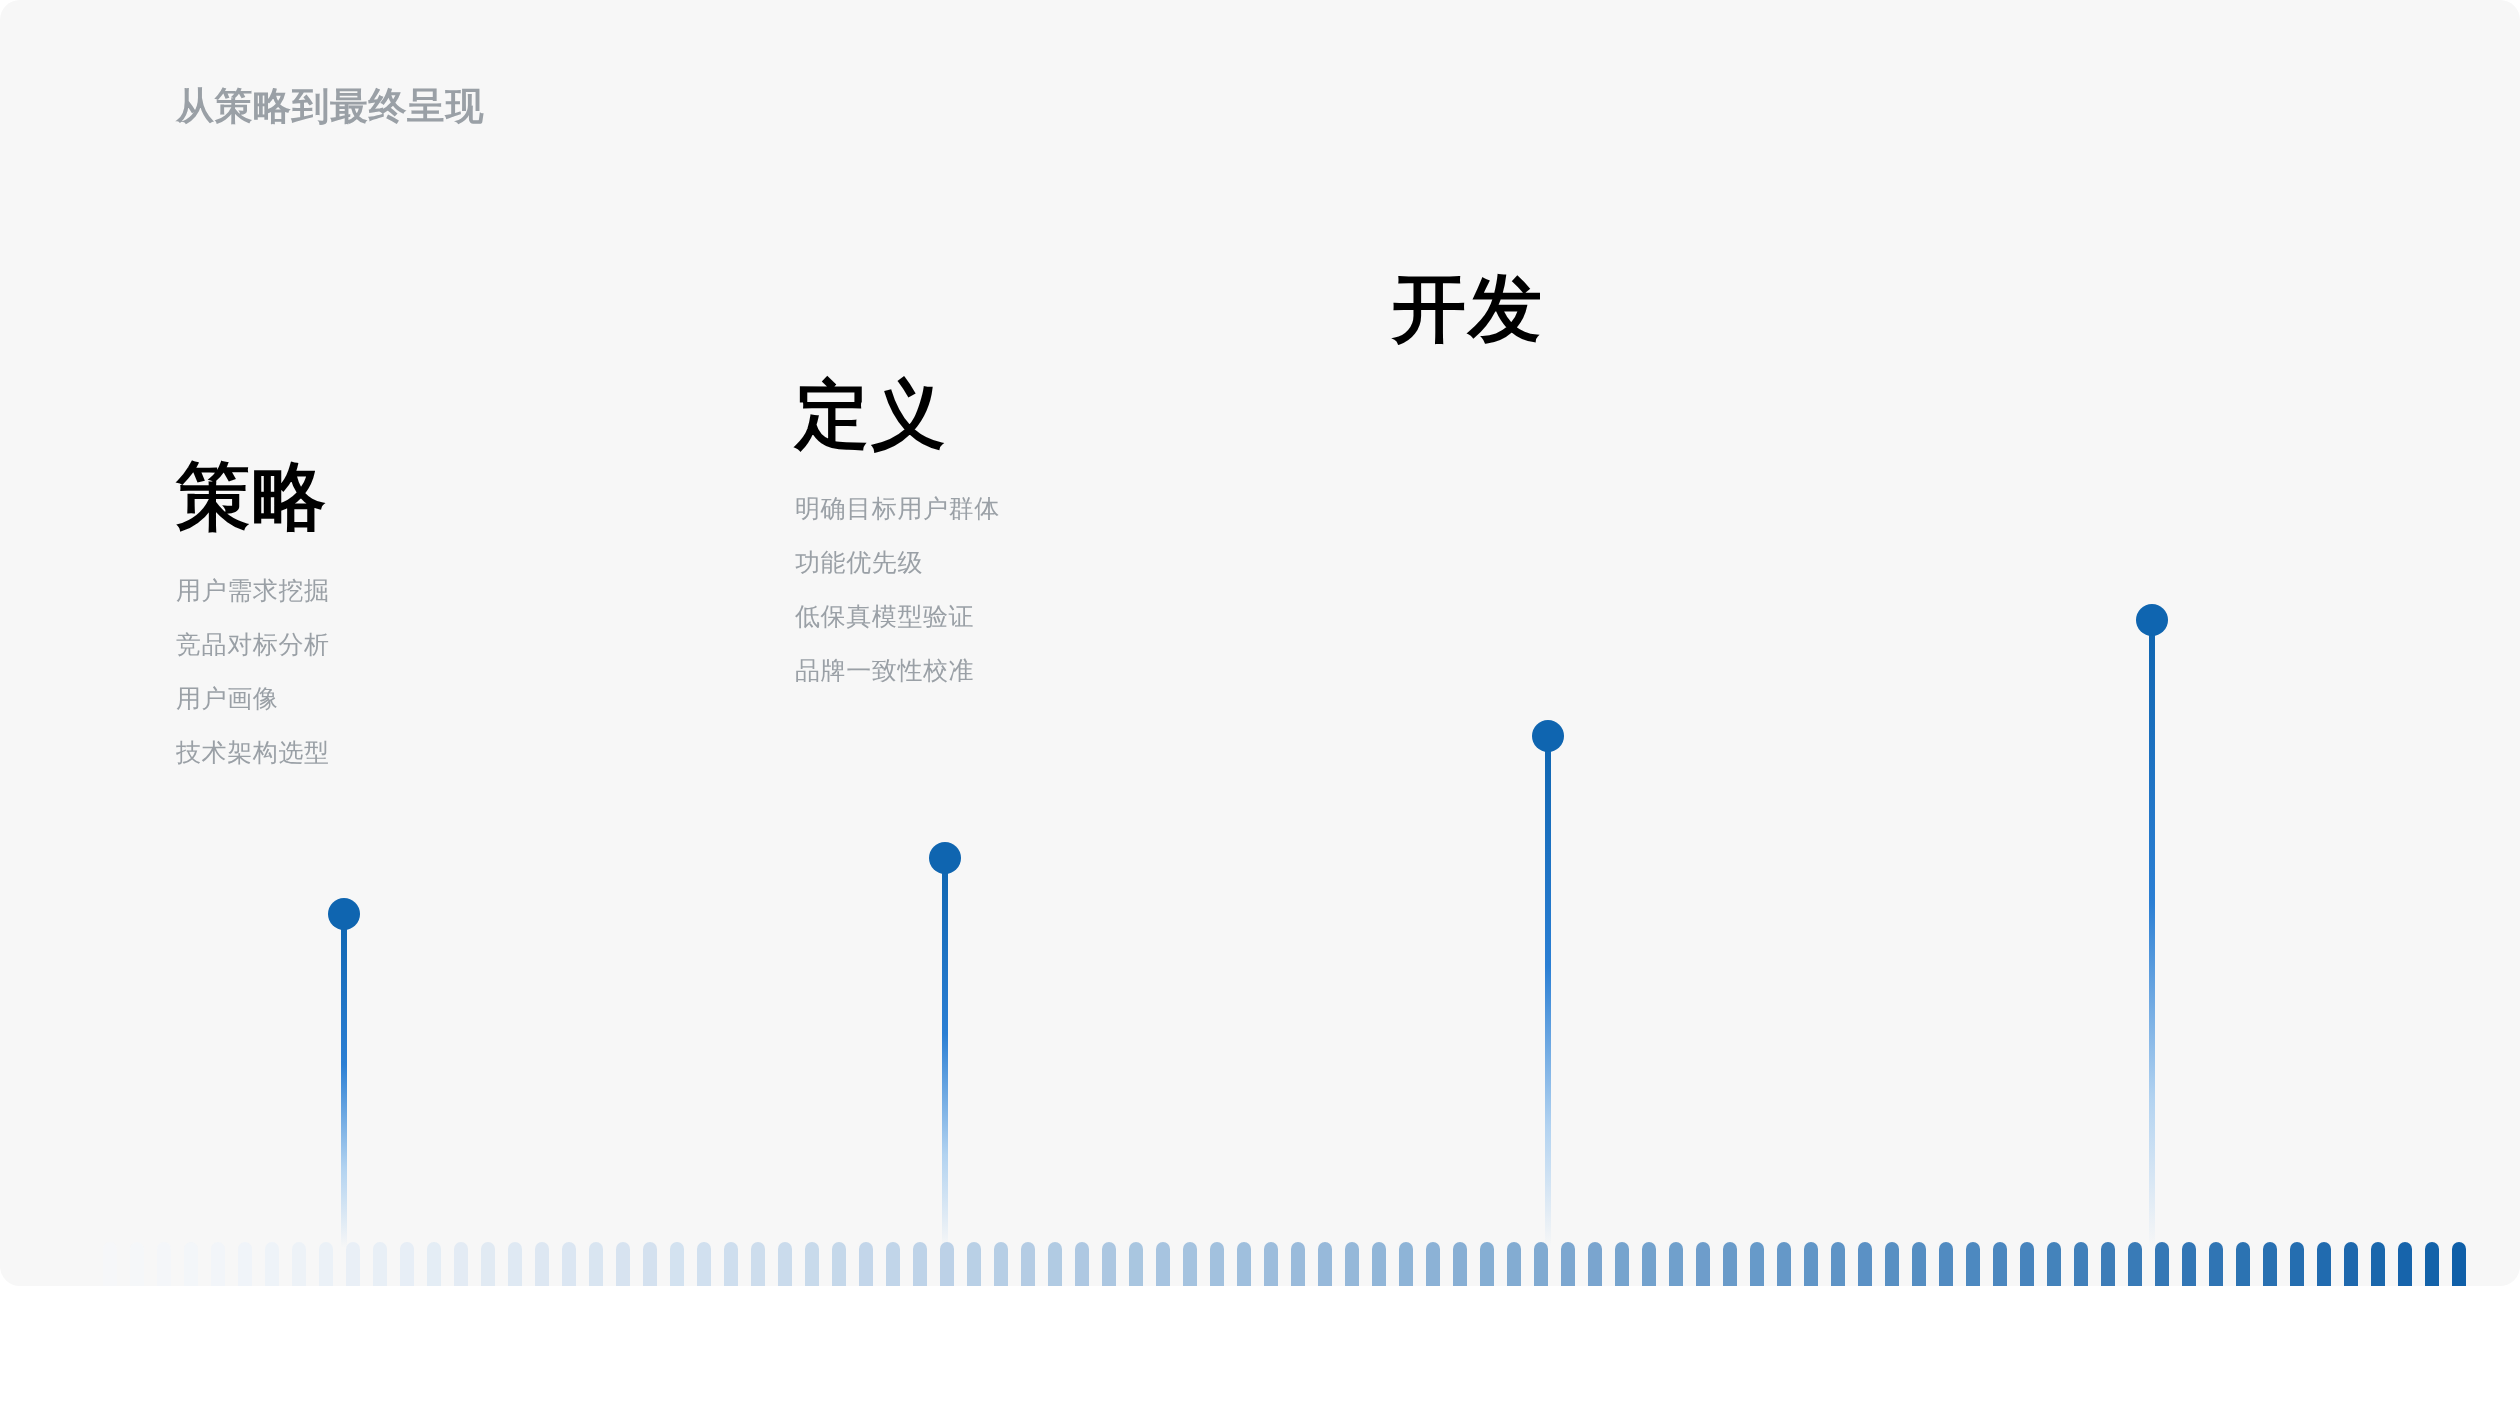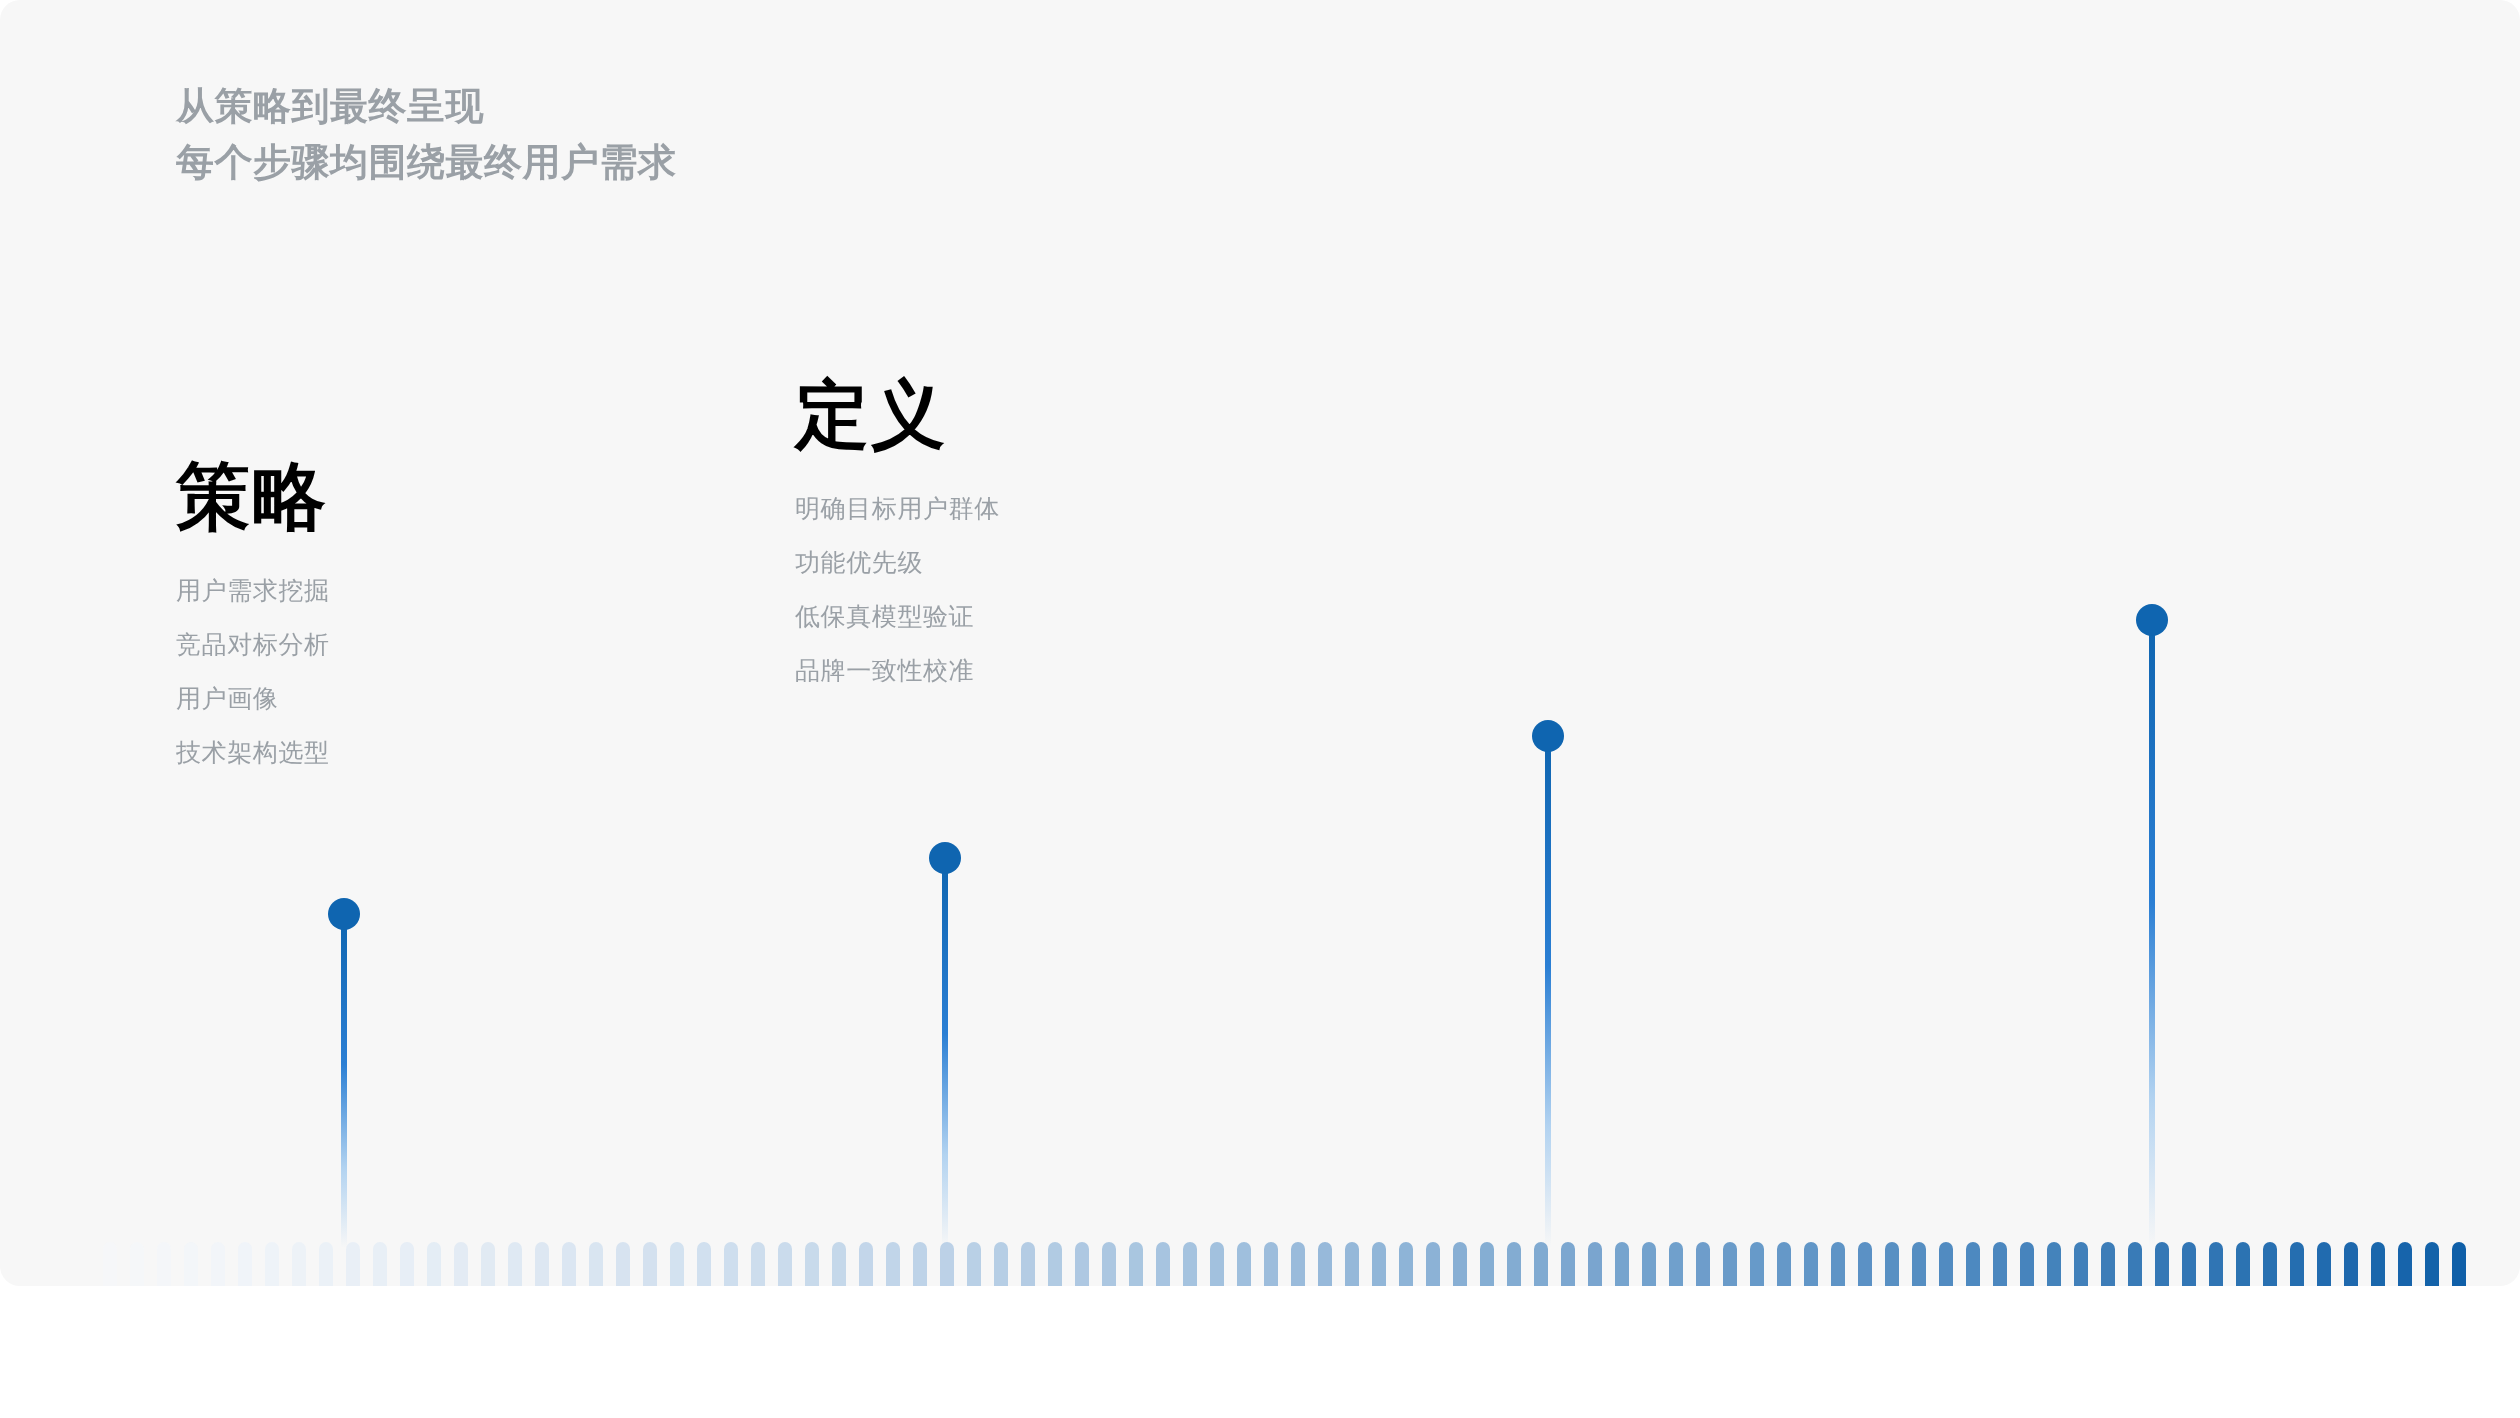--- a/index.html
+++ b/index.html
@@ -97,21 +97,20 @@
     border-radius: 7px;
   }
 </style>
 </head>
 <body>
 
 <div id="canvas">
 
   <div class="header">
     <div class="header-line">从策略到最终呈现</div>
-    <div class="header-line">每个步骤均围绕最终用户需求</div>
   </div>
 
   <div class="stage" id="stage-0" style="left:176px; top:460px;">
     <div class="stage-title">策略</div>
     <ul class="stage-items">
       <li class="stage-item">用户需求挖掘</li>
       <li class="stage-item">竞品对标分析</li>
       <li class="stage-item">用户画像</li>
       <li class="stage-item">技术架构选型</li>
     </ul>
@@ -121,20 +120,21 @@
     <div class="stage-title">定义</div>
     <ul class="stage-items">
       <li class="stage-item">明确目标用户群体</li>
       <li class="stage-item">功能优先级</li>
       <li class="stage-item">低保真模型验证</li>
       <li class="stage-item">品牌一致性校准</li>
     </ul>
   </div>
 
   <div class="stage" id="stage-2" style="left:1392px; top:272px;">
+    <div class="stage-title">开发</div>
   </div>
 
 
   <div id="pins">
       <div class="pin" style="left: 328px; top: 898px; width: 32px; height: 362px;">
         <div class="pin-stem" style="left: 13px; top: 16px; height: 334px; background: linear-gradient(rgb(15, 101, 176) 0%, rgb(43, 127, 212) 45%, rgba(120, 180, 235, 0.55) 76%, rgba(170, 210, 245, 0) 100%);"></div>
         <div class="pin-dot" style="left: 0px; top: 0px; background: rgb(15, 101, 176);"></div>
       </div>
       <div class="pin" style="left: 929px; top: 842px; width: 32px; height: 418px;">
         <div class="pin-stem" style="left: 13px; top: 16px; height: 390px; background: linear-gradient(rgb(15, 101, 176) 0%, rgb(43, 127, 212) 45%, rgba(120, 180, 235, 0.55) 76%, rgba(170, 210, 245, 0) 100%);"></div>

